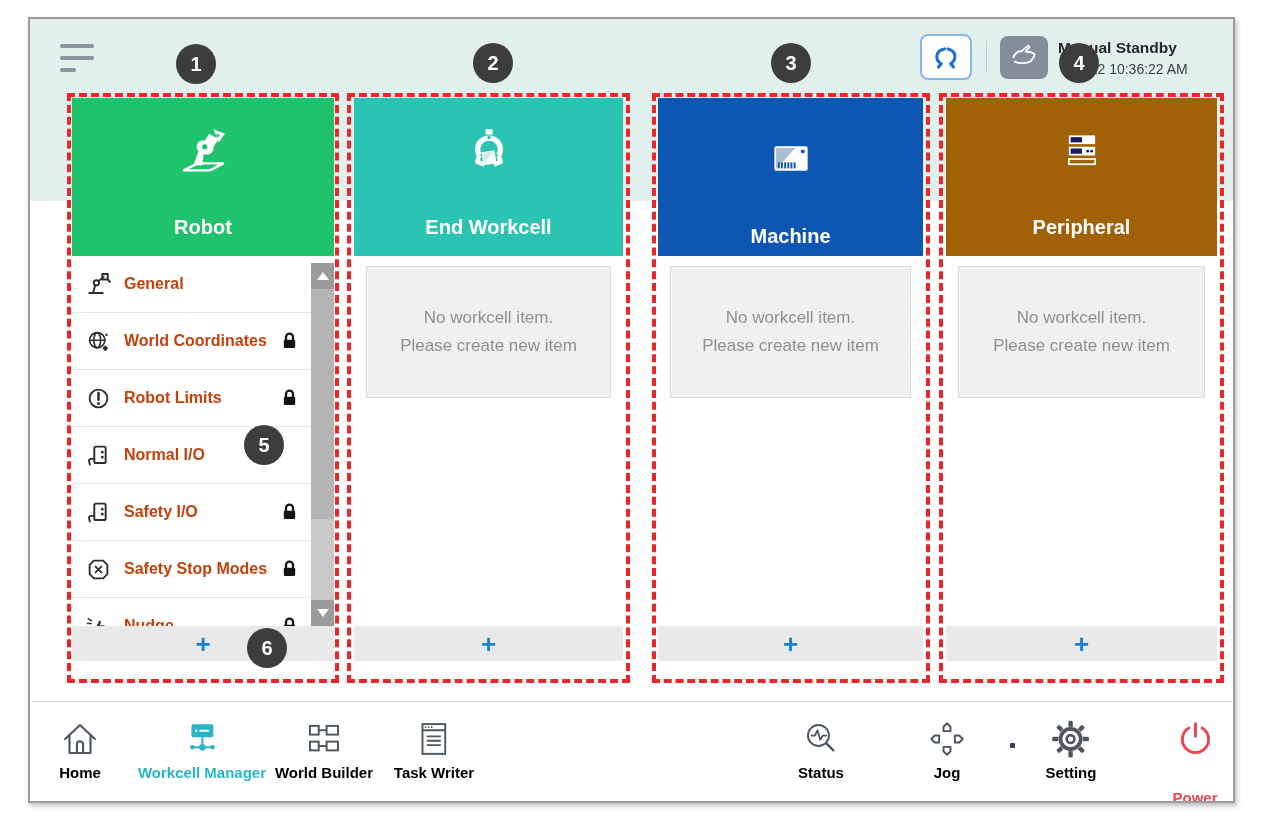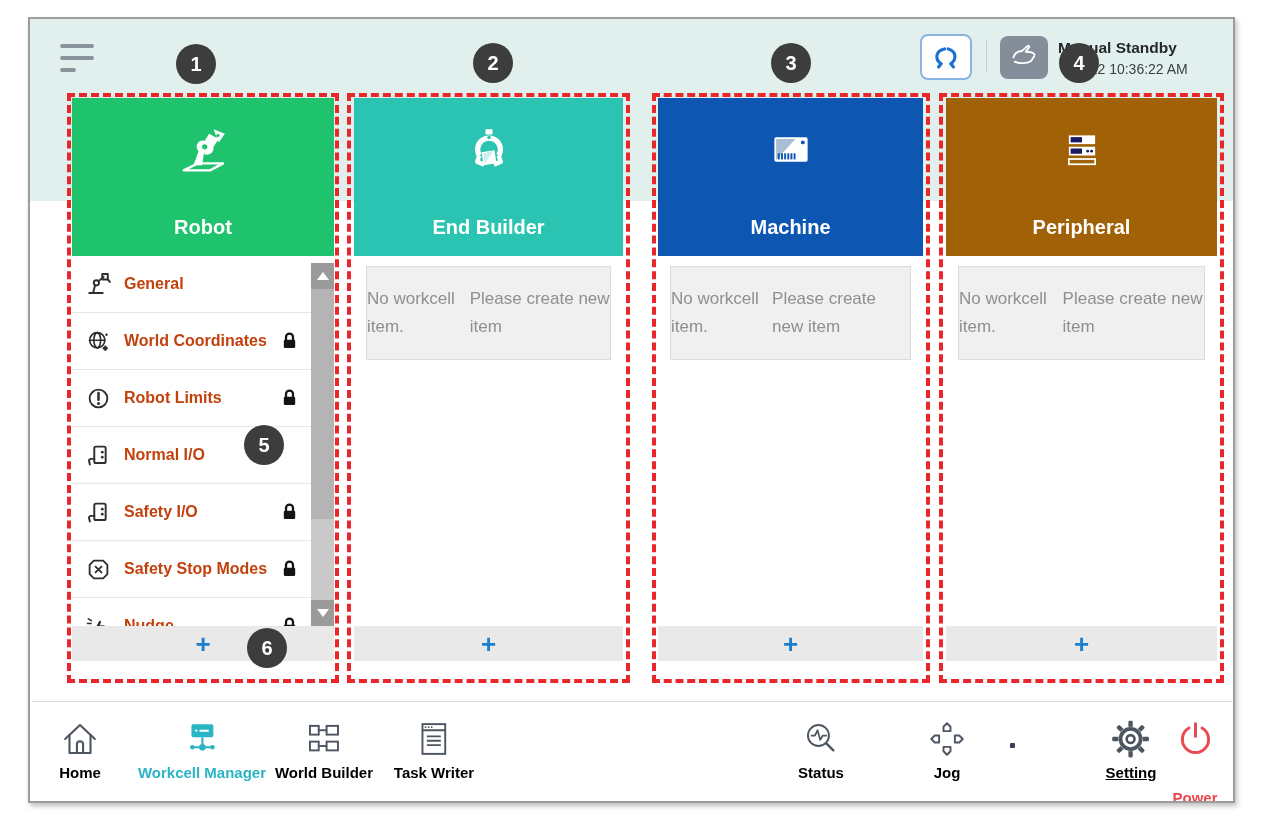--- a/index.html
+++ b/index.html
@@ -42,25 +42,25 @@
   .co4 { left:1029px; top:24px; }
   .co5 { left:214px;  top:406px; }
   .co6 { left:217px;  top:609px; }
 
   
   .col-header { position:absolute; top:79px; height:158px; display:flex; flex-direction:column; align-items:center; cursor:pointer; z-index:10; }
   .col-header .hicon { margin-top:26px; }
   .col-header .hlabel { margin-top:32px; color:#ffffff; font-size:20px; font-weight:700; }
   .ch1 { left:42px;  width:262px; background:#1fc36e; }
   .ch2 { left:324px; width:269px; background:#2bc4b2; }
-  .ch3 { left:628px; width:265px; background:#0d57b2; }
+  .ch3 { left:628px; width:265px; background:#0d57b2;justify-content:center; }
   .ch4 { left:916px; width:271px; background:#a16207; }
 
-  .empty-box { position:absolute; top:247px; height:94px; background:#f0f0f0; border:1px solid #dcdcdc;
-               display:flex; flex-direction:row; align-items:center; justify-content:center; z-index:10; }
+  .empty-box { position:absolute; top:247px; height:132px; background:#f0f0f0; border:1px solid #dcdcdc;
+               display:flex; flex-direction:column; align-items:center; justify-content:center; z-index:10; }
   .empty-box div { color:#8f8f8f; font-size:17px; line-height:28px; }
   .eb2 { left:336px; width:245px; }
   .eb3 { left:640px; width:241px; }
   .eb4 { left:928px; width:247px; }
 
   .add-bar { position:absolute; top:607px; height:35px; background:#e9e9e9; display:flex; align-items:center; justify-content:center;
              cursor:pointer; z-index:10; color:#1d7fd0; font-size:26px; font-weight:700; line-height:30px; }
   .ab1 { left:42px;  width:262px; }
   .ab2 { left:324px; width:269px; }
   .ab3 { left:628px; width:265px; }
@@ -83,21 +83,21 @@
   .sthumb { position:absolute; left:0; top:26px; width:23px; height:230px; background:#b4b4b4; cursor:grab; }
 
   
   .nav-divider { position:absolute; left:2px; top:682px; width:1200px; height:1px; background:#d9d9d9; }
   .nav-item { position:absolute; top:698px; transform:translateX(-50%); text-align:center; cursor:pointer; background:transparent; border:none; }
   .nav-item .nicon { height:44px; display:flex; align-items:center; justify-content:center; }
   .nav-item .nlabel { margin-top:3px; font-size:15px; font-weight:700; color:#000000; white-space:nowrap; }
   .nav-item.active .nlabel { color:#2ab5c4; }
   .nav-item.power .nlabel { color:#e9494f;margin-top:28px; }
   .nv-home { left:50px; } .nv-wm { left:172px; } .nv-tb { left:294px; } .nv-tw { left:404px; }
-  .nv-st { left:791px; } .nv-jog { left:917px; } .nv-set { left:1101px;text-decoration:underline; } .nv-pwr { left:1165px; }
+  .nv-st { left:791px; } .nv-jog { left:917px; } .nv-set { left:1041px; } .nv-pwr { left:1165px; }
   .nav-dot { position:absolute; left:980px; top:724px; width:5px; height:5px; background:#3a3f5c; border-radius:1px; }
 </style>
 </head>
 <body>
 
 <div class="frame">
   <div class="topband"></div>
 
   <button class="hamburger">
     <span class="l1"></span>
@@ -265,21 +265,21 @@
     <span class="hicon">
       <svg width="56" height="56" viewBox="0 0 64 64">
         <rect x="28" y="6" width="8" height="6" fill="#ffffff"></rect>
         <path d="M21 36 A 13 13 0 1 1 43 36" fill="none" stroke="#ffffff" stroke-width="6"></path>
         <path d="M21 36 l-2.5 7 8 3.5 M43 36 l2.5 7 -8 3.5" fill="none" stroke="#ffffff" stroke-width="5" stroke-linejoin="round"></path>
         <circle cx="32" cy="15.5" r="2" fill="#2bc4b2"></circle>
         <rect x="24.5" y="31" width="15" height="15" fill="#ffffff" transform="rotate(-9 32 38)"></rect>
         <polygon points="26,32 38,32 26,44" fill="#cdeeea" transform="rotate(-9 32 38)"></polygon>
       </svg>
     </span>
-    <span class="hlabel">End Builder</span>
+    <span class="hlabel">End Workcell</span>
   </div>
   <div class="empty-box eb2">
     <div>No workcell item.</div>
     <div>Please create new item</div>
   </div>
   <div class="add-bar ab2">
       <span>+</span>
     </div>
 
   <div class="col-header ch3">

